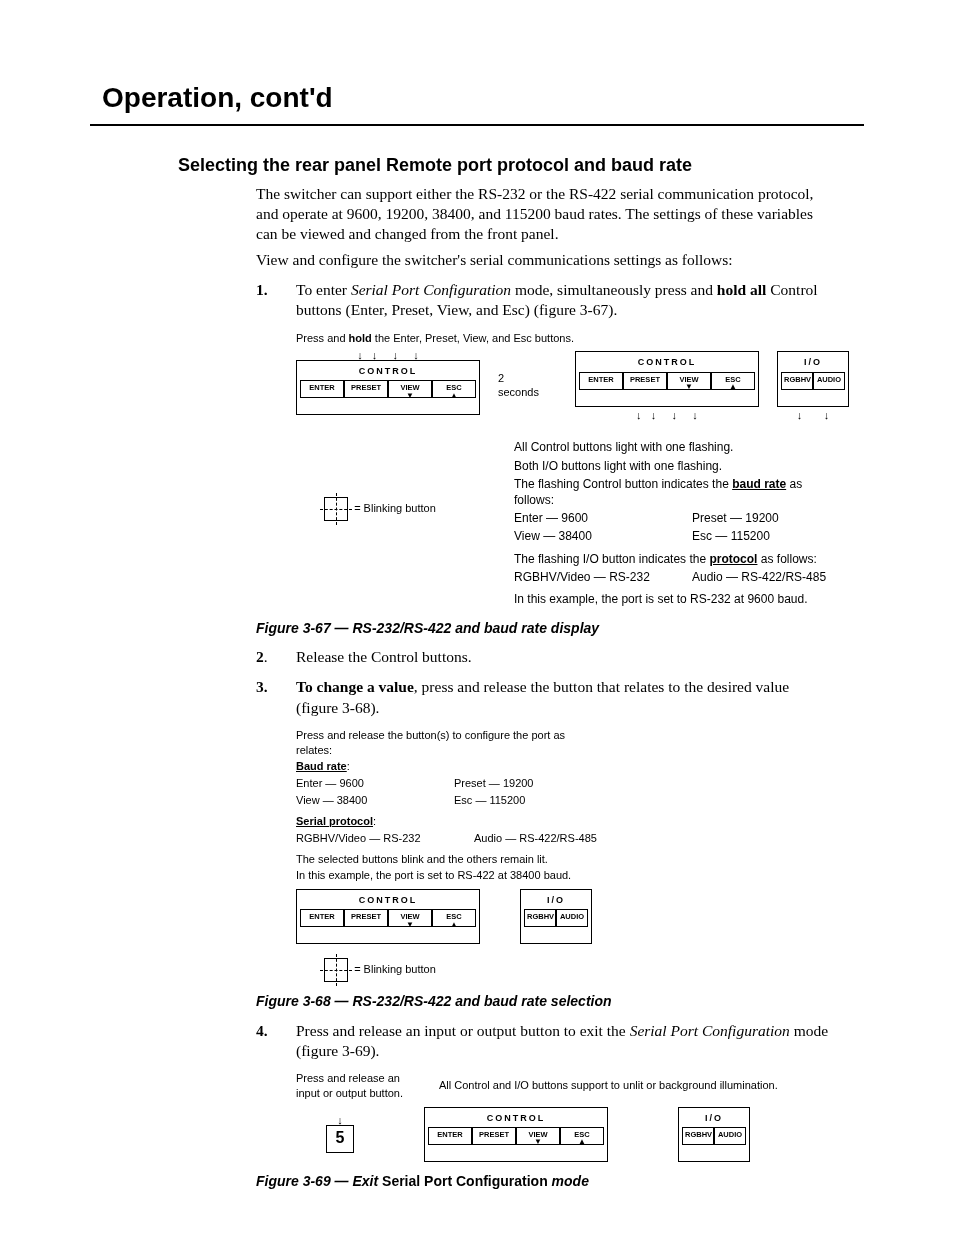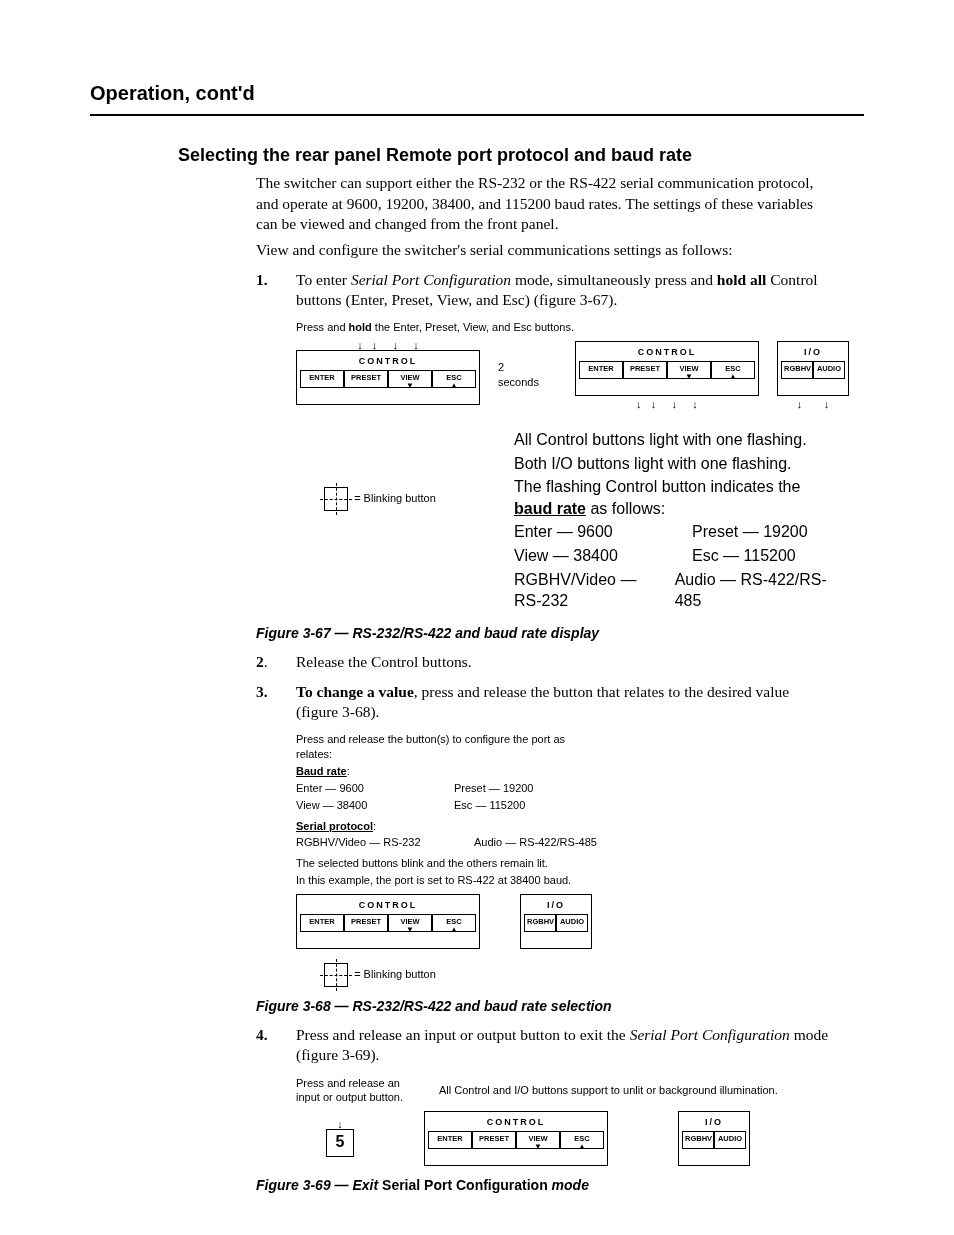--- a/index.html
+++ b/index.html
@@ -7,23 +7,23 @@
     width: 954px;
     margin: 0;
     padding: 80px 90px 50px 90px;
     box-sizing: border-box;
     font-size: 15.5px;
     color: #000;
     line-height: 1.3;
   }
   h1 {
     font-family: Verdana, Arial, sans-serif;
-    font-size: 20px;
+    font-size: 28px;
     font-weight: 800;
-    margin: 0 0 8px 0;
+    margin: 0 0 8px 12px;
   }
   .rule {
     border-bottom: 2.5px solid #000;
     margin-bottom: 28px;
   }
   h2 {
     font-family: Verdana, Arial, sans-serif;
     font-size: 18px;
     font-weight: 800;
     margin: 0 0 6px 0;
@@ -112,21 +112,21 @@
     top: -5px; bottom:-5px; left: 50%; border-left: 1px dashed #000;
   }
   .legend-row { margin-top: 14px; padding-left: 28px; }
   .footer {
     margin-top: 80px;
     font-family: Verdana, Arial, sans-serif;
     font-size: 13px;
     font-weight: 700;
   }
   .footer .pg { margin-right: 18px; }
-  .smallinfo { font-size: 16px; }
+  .smallinfo { font-size: 12px; }
   .row { display: flex; align-items: flex-start; gap: 18px; }
   .u { text-decoration: underline; }
   .io-btn { display:inline-block; border:1.4px solid #000; width:26px; height:26px; text-align:center; font-size:16px; font-weight:bold; line-height:24px; vertical-align:top; }
   .arrowdown { text-align:center; font-size:11px; line-height:0.8; }
   .mt4 { margin-top: 4px; }
   .tight { margin: 2px 0; }
 </style>
 </head>
 <body>
 
@@ -198,24 +198,26 @@
         <div class="tight">Both I/O buttons light with one flashing.</div>
         <div class="tight"><span>The flashing Control button indicates the </span><b class="u">baud rate</b><span> as follows:</span></div>
         <div class="row tight">
             <div style="width:160px;">Enter — 9600</div>
             <div>Preset — 19200</div>
           </div>
         <div class="row tight">
             <div style="width:160px;">View — 38400</div>
             <div>Esc — 115200</div>
           </div>
+        <div class="tight" style="margin-top:6px;"><span>The flashing I/O button indicates the </span><b class="u">protocol</b><span> as follows:</span></div>
         <div class="row tight">
             <div style="width:160px;">RGBHV/Video — RS-232</div>
             <div>Audio — RS-422/RS-485</div>
           </div>
+        <div class="tight" style="margin-top:6px;">In this example, the port is set to RS-232 at 9600 baud.</div>
       </div>
     </div>
   </div>
 
   <div class="figcap">Figure 3-67 — RS-232/RS-422 and baud rate display</div>
 
   <ol>
     <li>
       <span class="num" style="font-weight:bold;">2<span style="font-weight:normal;">.</span></span>
       <span class="txt">Release the Control buttons.</span>

